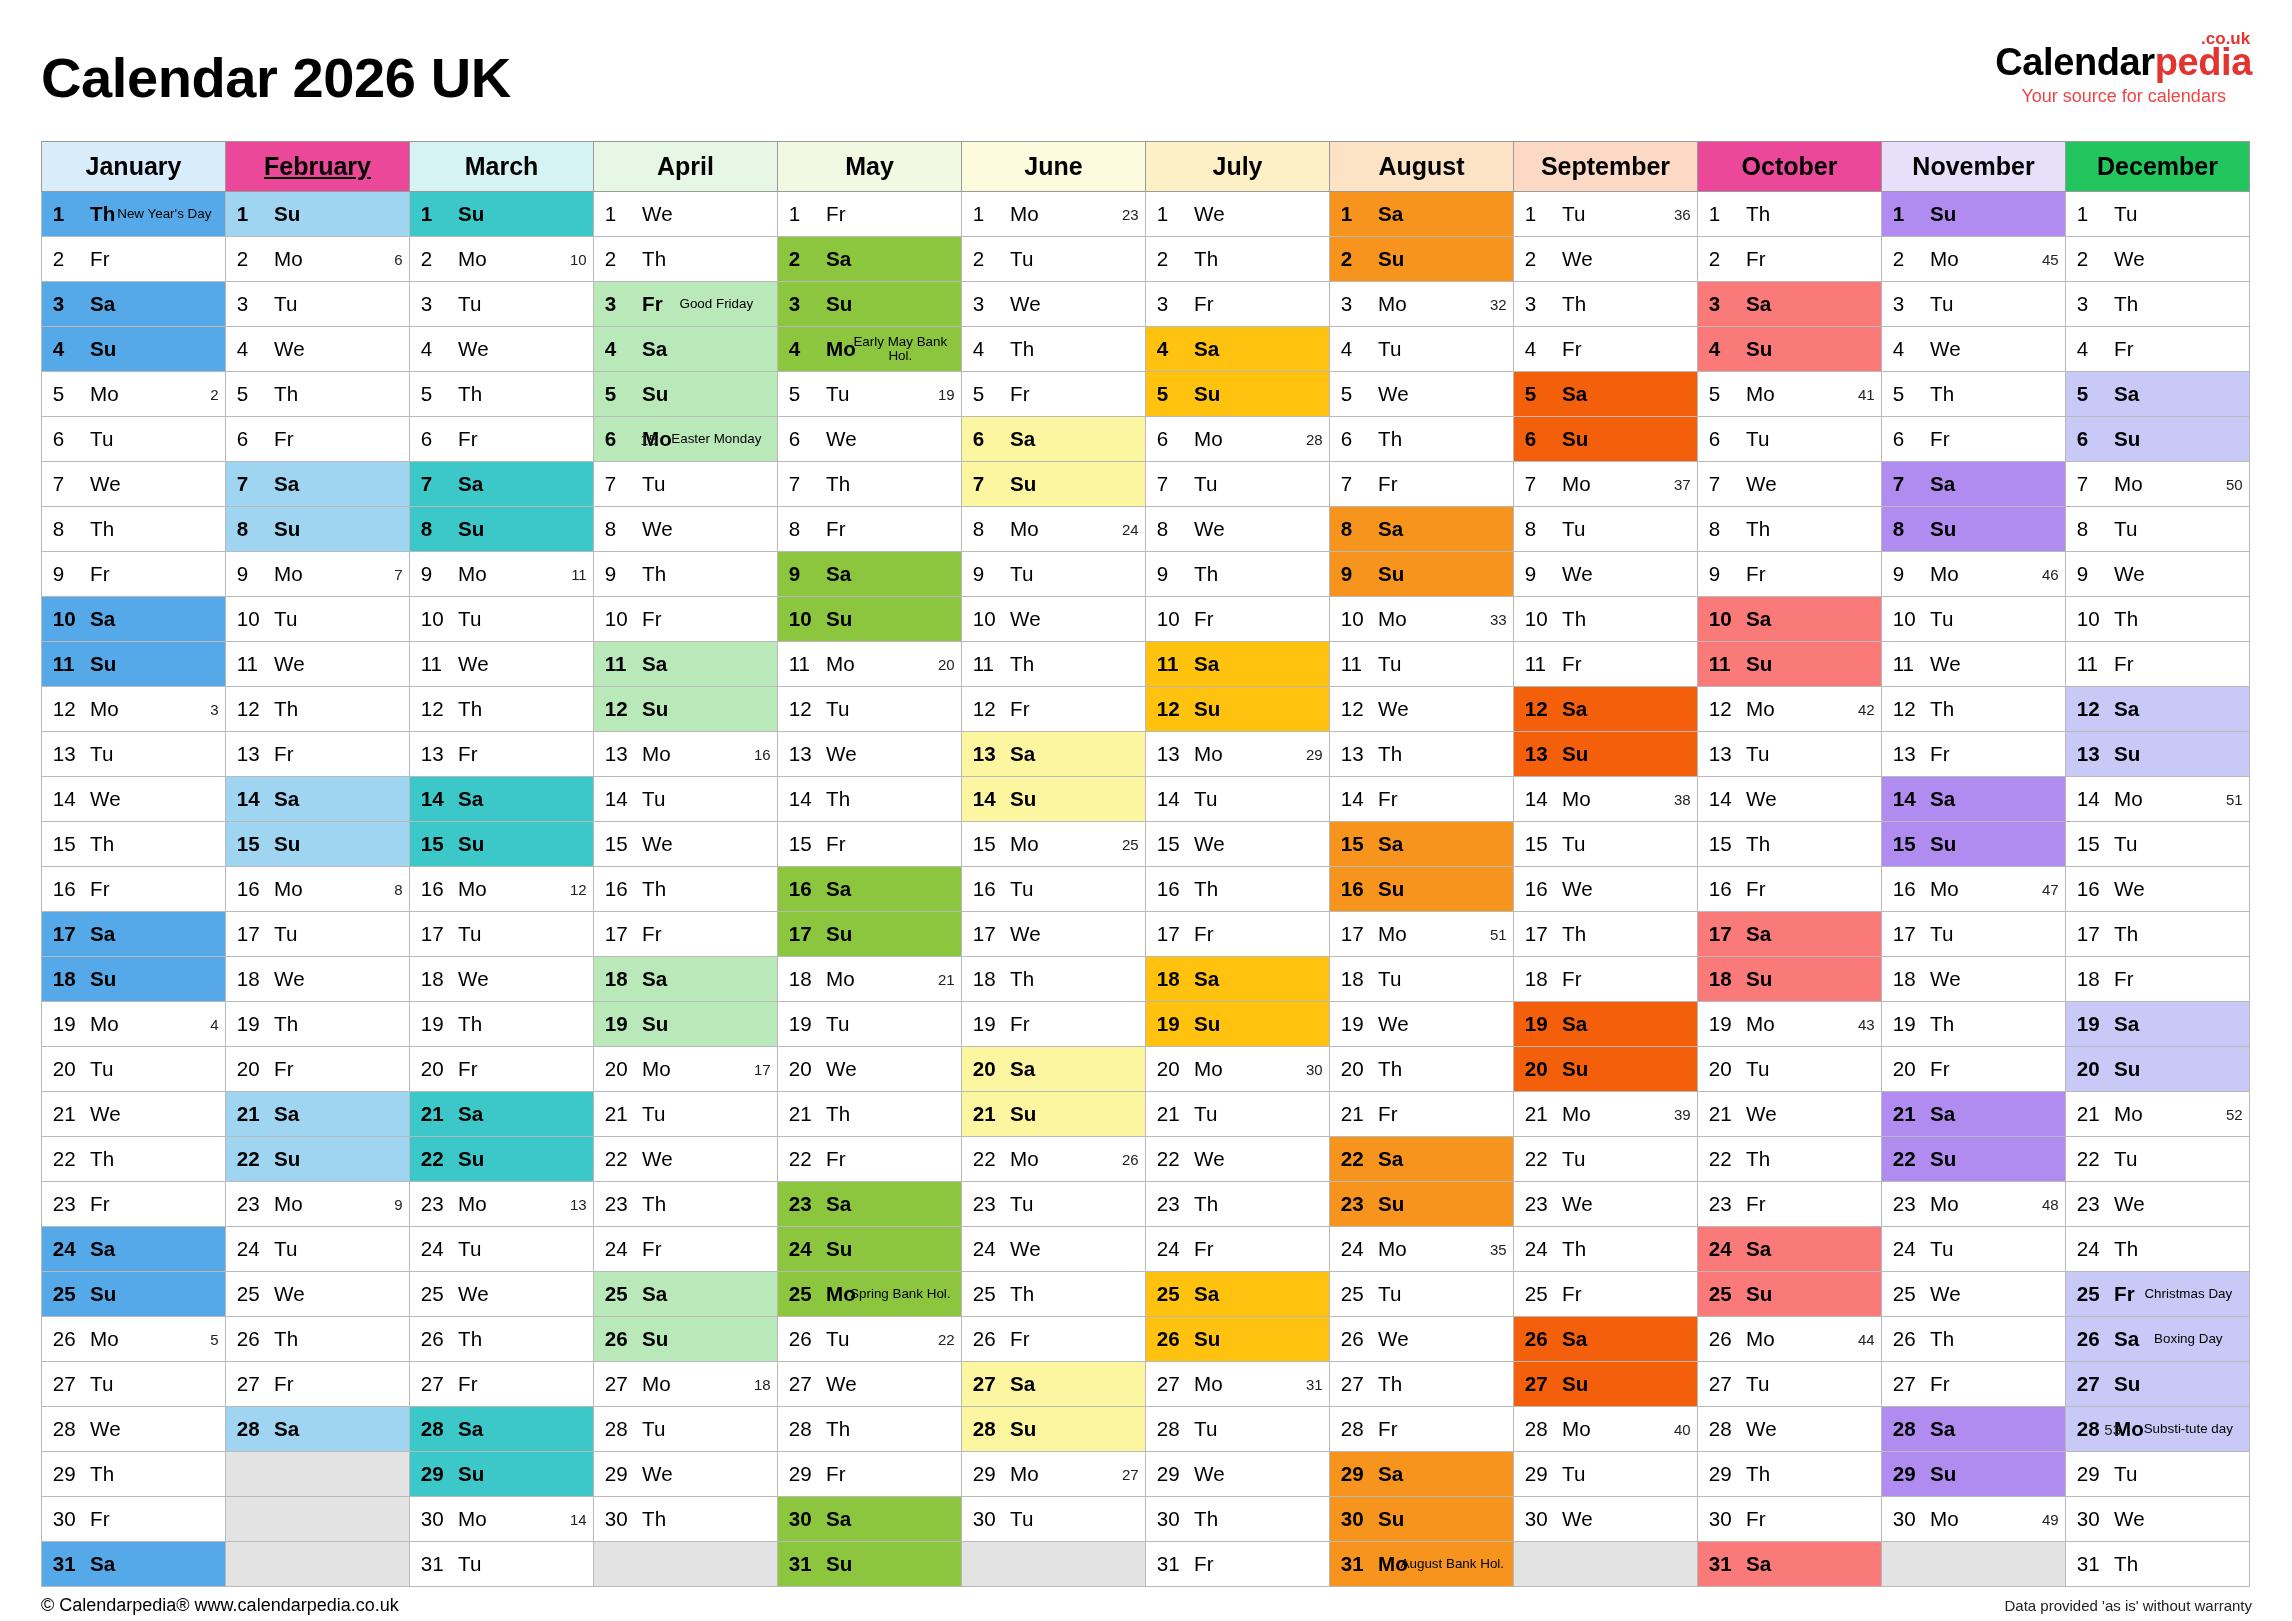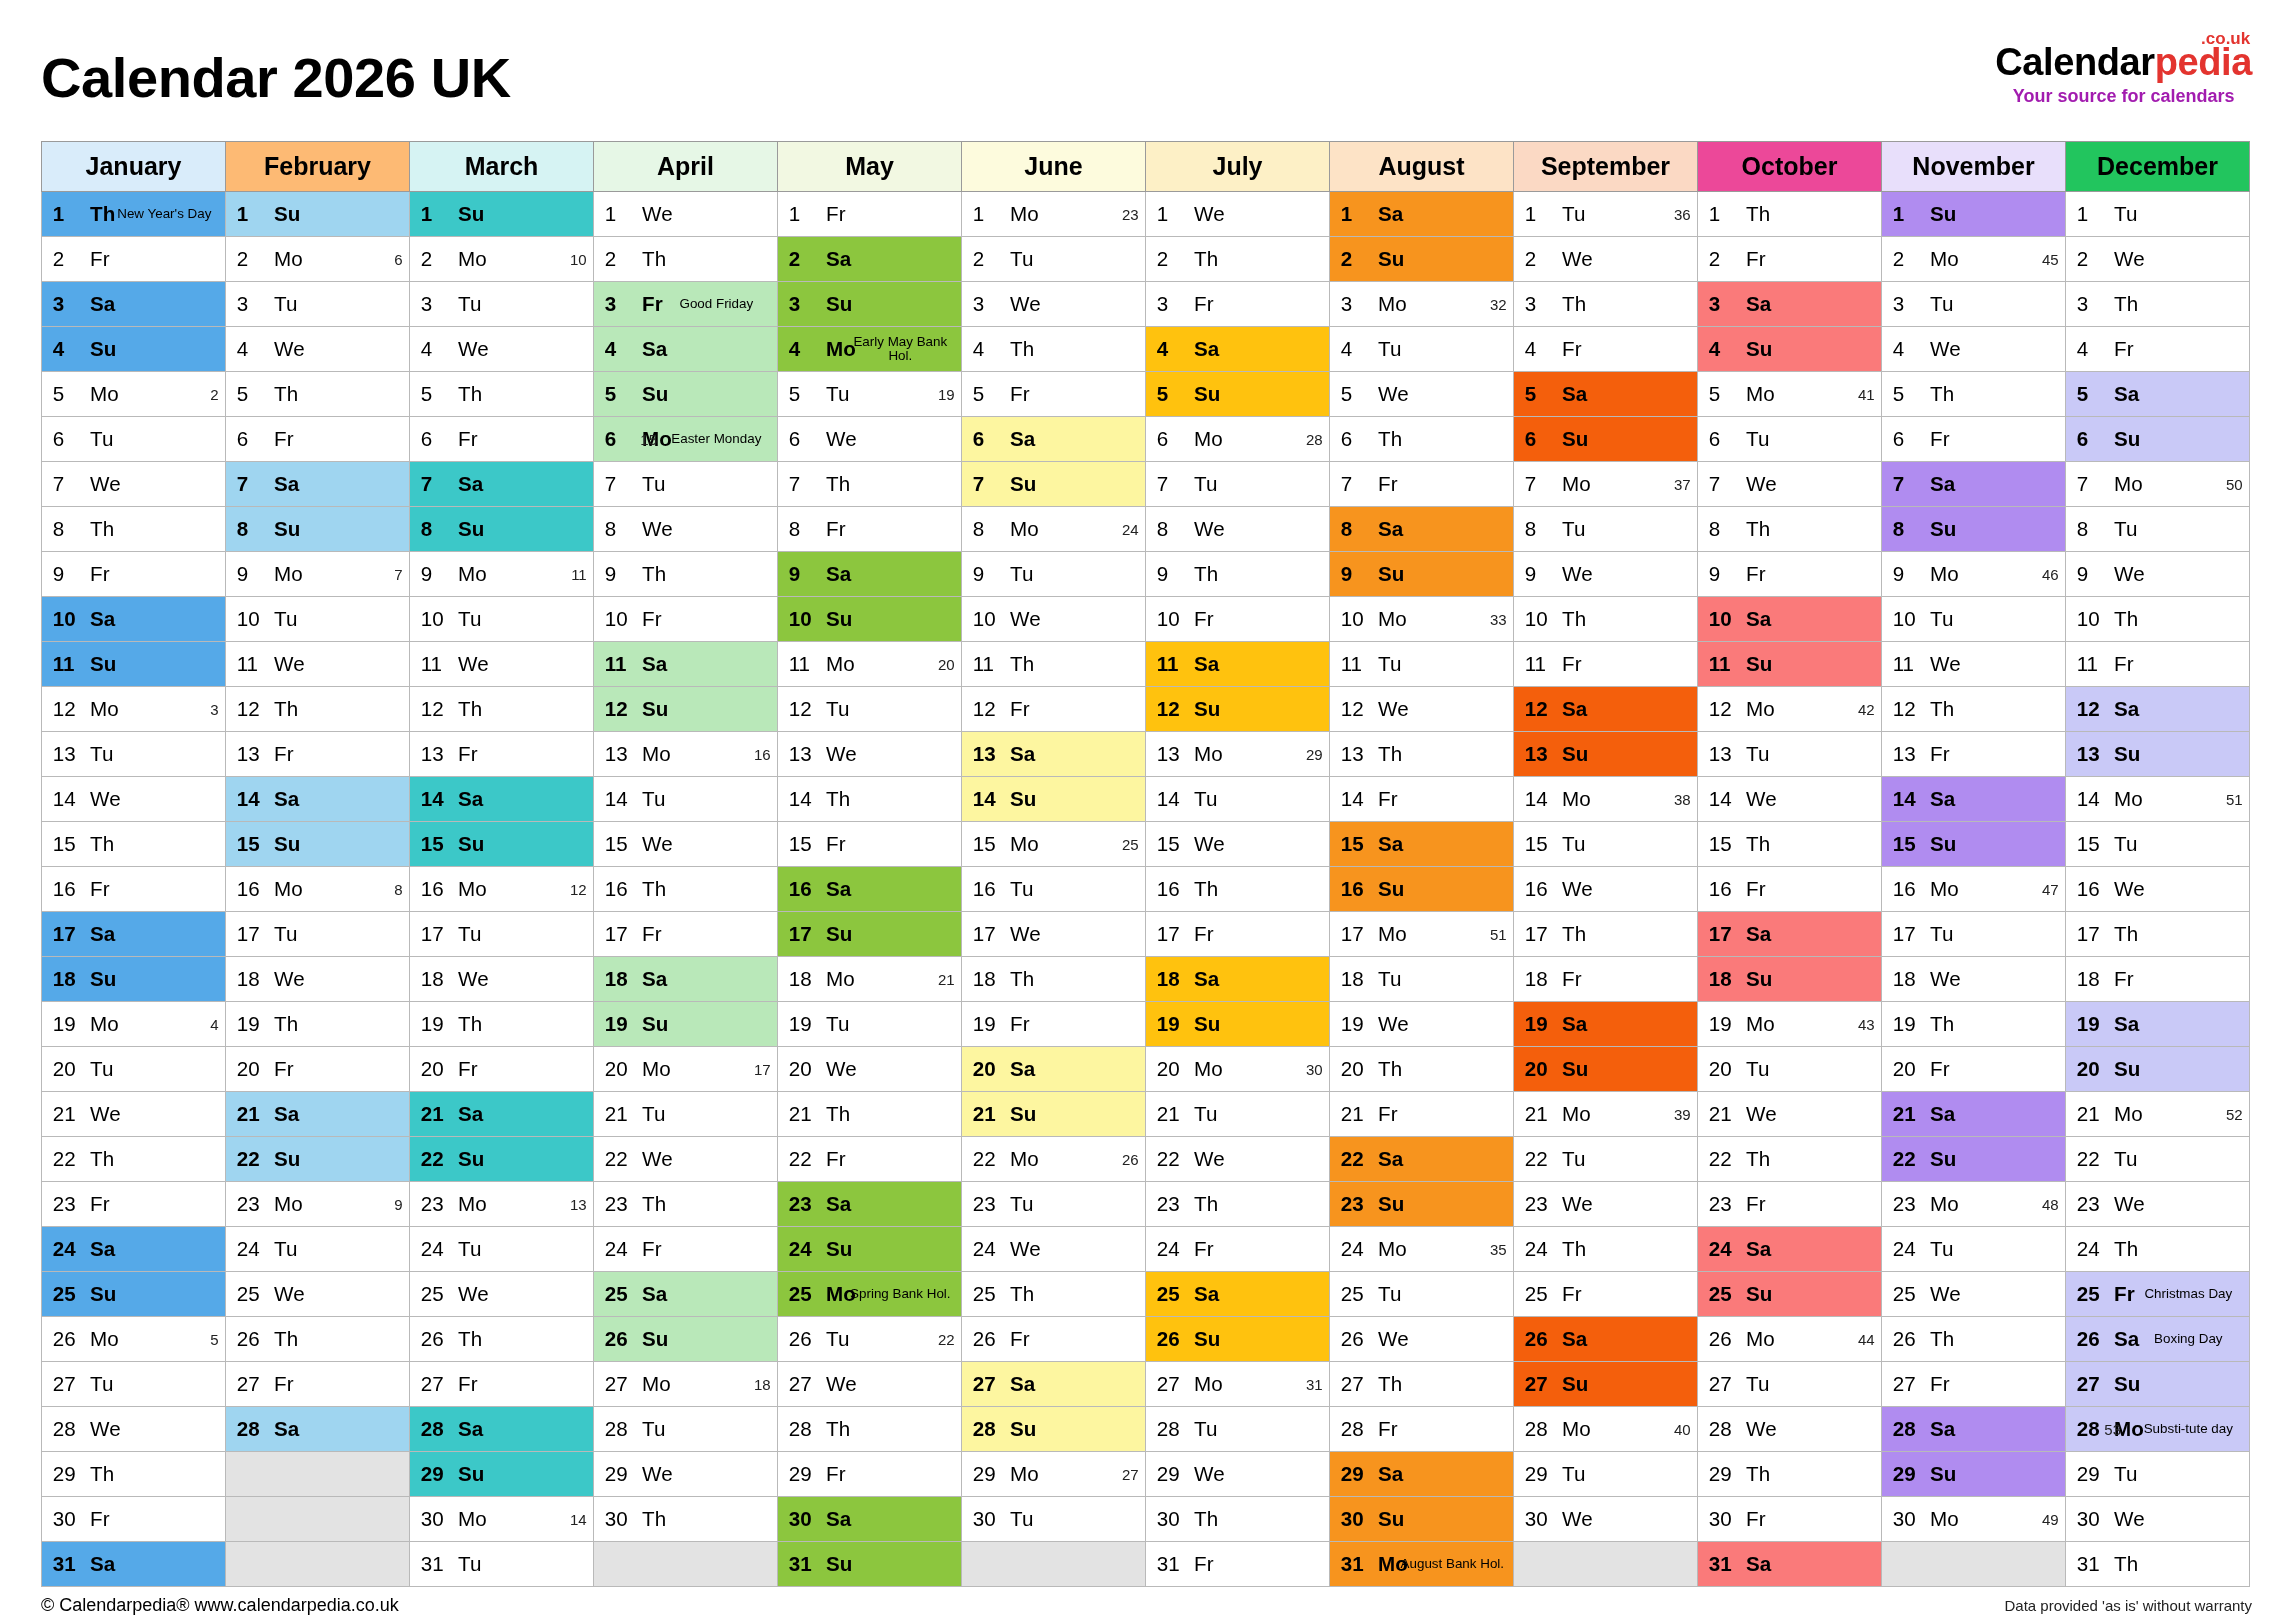--- a/index.html
+++ b/index.html
@@ -4,21 +4,21 @@
 <style>
   html,body{margin:0;padding:0;background:#ffffff;}
   body{width:2293px;height:1621px;font-family:"Liberation Sans",sans-serif;color:#000;}
   .page{position:relative;width:2293px;height:1621px;box-sizing:border-box;padding:25px 41px 9px 41px;}
   .header{display:flex;align-items:flex-start;justify-content:space-between;height:107px;}
   .title{font-size:56px;font-weight:bold;letter-spacing:-0.4px;margin-top:19.7px;}
   .brand{text-align:center;margin-top:16px;position:relative;}
   .brand-line{font-size:38px;font-weight:bold;color:#000;letter-spacing:-0.4px;}
   .brand-line .red{color:#e3342f;}
   .brand-tld{position:absolute;right:1.8px;top:-12.5px;font-size:17px;font-weight:bold;color:#e3342f;}
-  .brand-sub{font-size:18px;color:#a21caf;margin-top:1.8px;font-weight:bold;}
+  .brand-sub{font-size:18px;color:#ef4444;margin-top:1.8px;}
 
   table.cal{border-collapse:collapse;table-layout:fixed;width:2209px;margin-top:9px;}
   table.cal th{height:47px;font-size:25px;font-weight:bold;border:0.9px solid #9a9a9a;}
   table.cal td{height:44px;border:0.9px solid #b9b9b9;padding:0;vertical-align:middle;}
   .cell{position:relative;height:44px;display:flex;align-items:center;box-sizing:border-box;padding-left:10.7px;}
   .dnum{font-size:20.6px;min-width:32px;display:inline-block;text-align:left;}
   .dwd{font-size:20.6px;margin-left:5.4px;}
   .bold .dnum,.bold .dwd{font-weight:bold;}
   .wk{position:absolute;right:6.3px;top:50%;transform:translateY(-50%);font-size:15px;color:#222;}
   .note{position:absolute;right:7.2px;top:50%;transform:translateY(-50%);font-size:13.4px;line-height:1.05;text-align:center;width:107px;}
@@ -37,21 +37,21 @@
       <div class="brand-tld">.co.uk</div>
       <div class="brand-line"><span>Calendar</span><span class="red">pedia</span></div>
       <div class="brand-sub">Your source for calendars</div>
     </div>
   </div>
 
   <table class="cal">
     <thead>
       <tr id="head-row">
           <th style="background: rgb(217, 236, 250);">January</th>
-          <th style="background: #fdba74;">February</th>
+          <th style="background: #ec4899; text-decoration: underline;">February</th>
           <th style="background: rgb(214, 243, 243);">March</th>
           <th style="background: rgb(230, 247, 230);">April</th>
           <th style="background: rgb(242, 248, 226);">May</th>
           <th style="background: rgb(253, 251, 221);">June</th>
           <th style="background: rgb(253, 240, 198);">July</th>
           <th style="background: rgb(253, 227, 198);">August</th>
           <th style="background: rgb(251, 217, 196);">September</th>
           <th style="background: #ec4899;">October</th>
           <th style="background: rgb(232, 223, 251);">November</th>
           <th style="background: #22c55e;">December</th>

